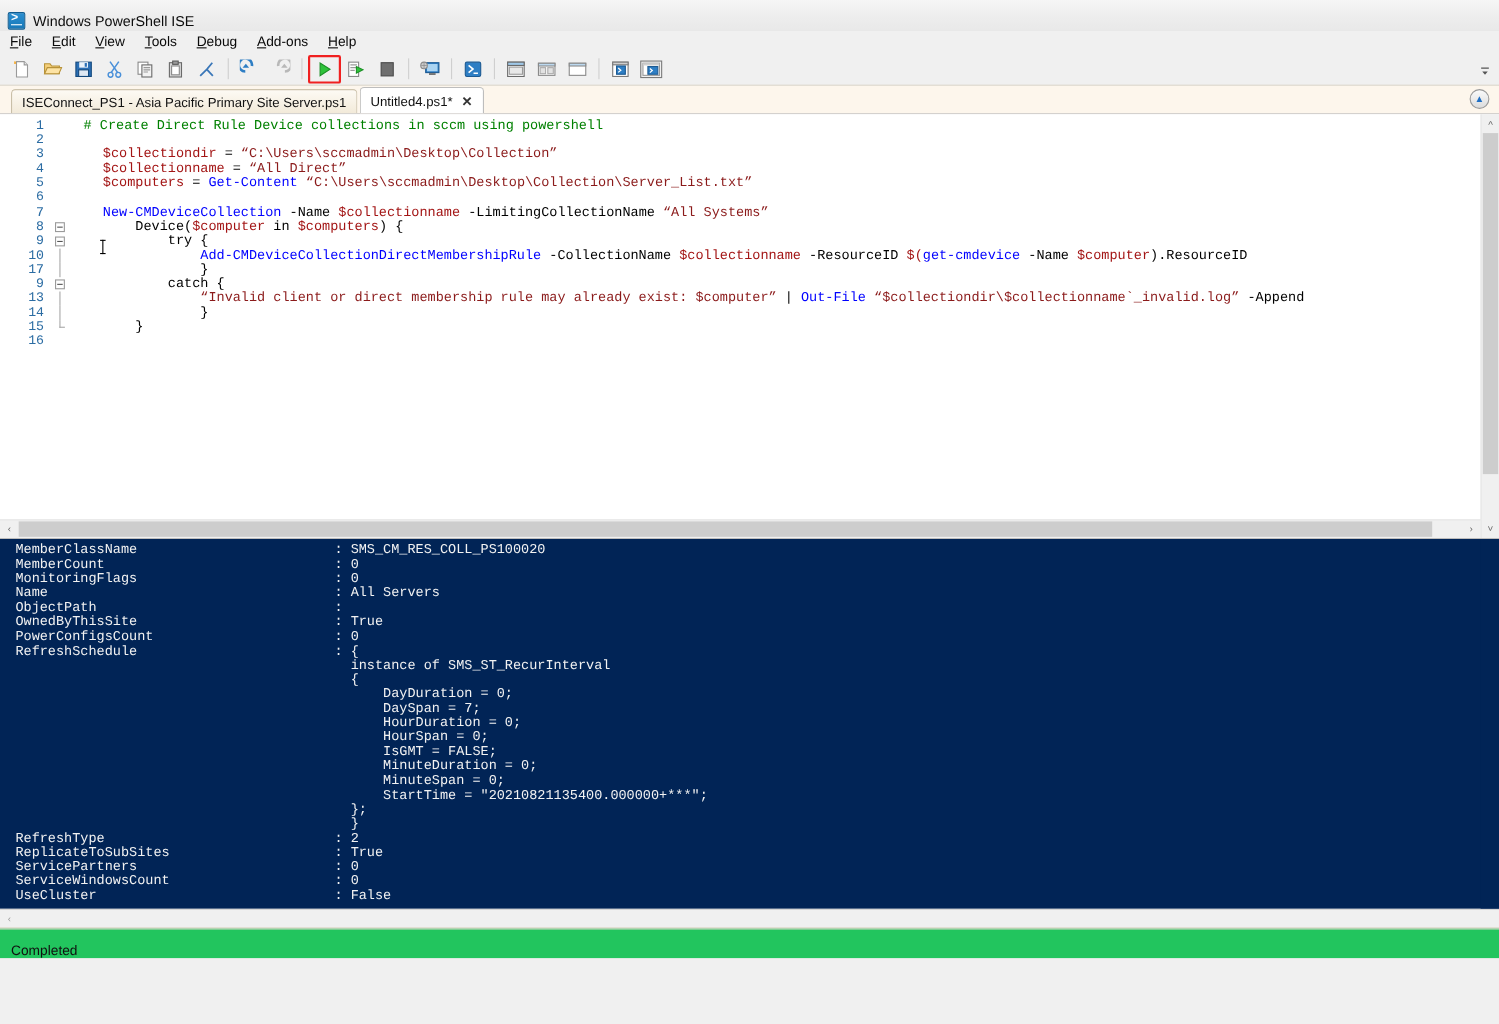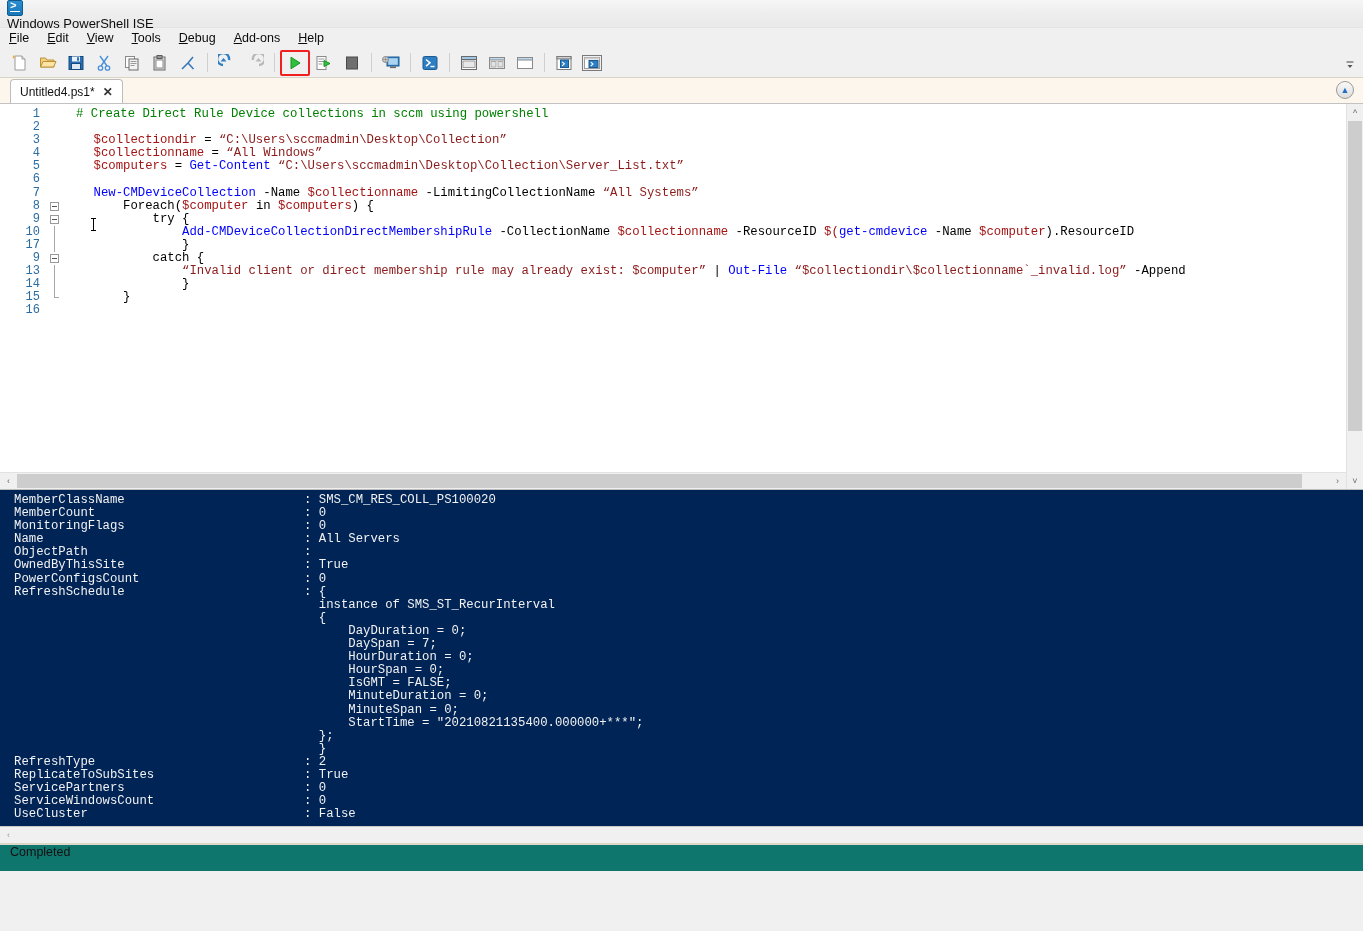--- a/index.html
+++ b/index.html
@@ -11,24 +11,23 @@
     font-size: 12px;
     color: #000;
     overflow: hidden;
     position: relative;
   }
 
   
   .titlebar {
     height: 28px;
     background: linear-gradient(to bottom,#f6f6f6 0%, #eeeeee 50%, #e9e9e9 100%);
-    display: flex; align-items: flex-start;
+    display: flex; align-items: flex-end;
     padding-left: 7px;
     border-bottom: 1px solid #e4e4e4;
-    flex-direction: column;
   }
   .app-icon {
     width: 16px; height: 16px;
     background: linear-gradient(to bottom,#2b8fd1,#1878b8);
     border: 1px solid #0e5c91;
     border-radius: 2px;
     position: relative;
     margin-right: 7px;
     flex: none;
   }
@@ -261,23 +260,23 @@
     display:flex; align-items:stretch;
     border-top:1px solid #c9c9c9;
     border-bottom:1px solid #dcd6c6;
   }
   .chs-arrow { width:17px; display:flex; align-items:center; justify-content:center; color:#9a9a9a; font-size:9px; }
   .chs-track { flex:1; }
 
   
   .statusbar {
     height: 27px;
-    background: #0f766e;
+    background: #22c55e;
     border-top: 1px solid #ddd8c9;
-    display:flex; align-items:flex-start;
+    display:flex; align-items:flex-end;
     padding-left: 10px;
     font-size: 12.5px;
     color: #111;
   }
 
   svg { display:block; }
 </style>
 </head>
 <body>
 
@@ -462,39 +461,42 @@
 
   <div class="tb-collapse">
     <svg width="10" height="12" viewBox="0 0 10 12">
       <path d="M1.5 3h7" stroke="#555" stroke-width="1.1"></path>
       <path d="M2.5 6l2.5 3 2.5-3z" fill="#555"></path>
     </svg>
   </div>
 </div>
 
 <div class="tabstrip">
+  <div class="tab">
+    <span>ISEConnect_PS1 - Asia Pacific Primary Site Server.ps1</span>
+  </div>
   <div class="tab active">
     <span>Untitled4.ps1*</span>
     <span class="closex">✕</span>
   </div>
   <div class="tab-upbtn">▲</div>
 </div>
 
 <div class="editor-wrap">
   <div style="flex:1; display:flex; flex-direction:column; min-width:0;">
     <div class="editor" id="editor">
       <div class="caret-i"></div>
     <div class="code-line"><div class="lnum">1</div><div class="fold"></div><div class="ctext"><span class="c-comment"># Create Direct Rule Device collections in sccm using powershell</span></div></div>
         <div class="code-line"><div class="lnum">2</div><div class="fold"></div><div class="ctext"></div></div>
         <div class="code-line"><div class="lnum">3</div><div class="fold"></div><div class="ctext"><span class="c-var">    $collectiondir</span><span class="c-plain"> = </span><span class="c-string">“C:\Users\sccmadmin\Desktop\Collection”</span></div></div>
-        <div class="code-line"><div class="lnum">4</div><div class="fold"></div><div class="ctext"><span class="c-var">    $collectionname</span><span class="c-plain"> = </span><span class="c-string">“All Windows”</span></div></div>
+        <div class="code-line"><div class="lnum">4</div><div class="fold"></div><div class="ctext"><span class="c-var">    $collectionname</span><span class="c-plain"> = </span><span class="c-string">“All Direct”</span></div></div>
         <div class="code-line"><div class="lnum">5</div><div class="fold"></div><div class="ctext"><span class="c-var">    $computers</span><span class="c-plain"> = </span><span class="c-cmdlet">Get-Content</span><span class="c-plain"> </span><span class="c-string">“C:\Users\sccmadmin\Desktop\Collection\Server_List.txt”</span></div></div>
         <div class="code-line"><div class="lnum">6</div><div class="fold"></div><div class="ctext"></div></div>
         <div class="code-line"><div class="lnum">7</div><div class="fold"></div><div class="ctext"><span class="c-cmdlet">    New-CMDeviceCollection</span><span class="c-plain"> -Name </span><span class="c-var">$collectionname</span><span class="c-plain"> -LimitingCollectionName </span><span class="c-string">“All Systems”</span></div></div>
-        <div class="code-line"><div class="lnum">8</div><div class="fold"><span class="box"></span></div><div class="ctext"><span class="c-plain">        Foreach(</span><span class="c-var">$computer</span><span class="c-plain"> in </span><span class="c-var">$computers</span><span class="c-plain">) {</span></div></div>
+        <div class="code-line"><div class="lnum">8</div><div class="fold"><span class="box"></span></div><div class="ctext"><span class="c-plain">        Device(</span><span class="c-var">$computer</span><span class="c-plain"> in </span><span class="c-var">$computers</span><span class="c-plain">) {</span></div></div>
         <div class="code-line"><div class="lnum">9</div><div class="fold"><span class="box"></span></div><div class="ctext"><span class="c-plain">            try {</span></div></div>
         <div class="code-line"><div class="lnum">10</div><div class="fold"><span class="vline"></span></div><div class="ctext"><span class="c-plain">                </span><span class="c-cmdlet">Add-CMDeviceCollectionDirectMembershipRule</span><span class="c-plain"> -CollectionName </span><span class="c-var">$collectionname</span><span class="c-plain"> -ResourceID </span><span class="c-var">$(</span><span class="c-cmdlet">get-cmdevice</span><span class="c-plain"> -Name </span><span class="c-var">$computer</span><span class="c-plain">).ResourceID</span></div></div>
         <div class="code-line"><div class="lnum">17</div><div class="fold"><span class="vline"></span></div><div class="ctext"><span class="c-plain">                }</span></div></div>
         <div class="code-line"><div class="lnum">9</div><div class="fold"><span class="box"></span></div><div class="ctext"><span class="c-plain">            catch {</span></div></div>
         <div class="code-line"><div class="lnum">13</div><div class="fold"><span class="vline"></span></div><div class="ctext"><span class="c-plain">                </span><span class="c-string">“Invalid client or direct membership rule may already exist: $computer”</span><span class="c-plain"> | </span><span class="c-cmdlet">Out-File</span><span class="c-plain"> </span><span class="c-string">“$collectiondir\$collectionname`_invalid.log”</span><span class="c-plain"> -Append</span></div></div>
         <div class="code-line"><div class="lnum">14</div><div class="fold"><span class="vline"></span></div><div class="ctext"><span class="c-plain">                }</span></div></div>
         <div class="code-line"><div class="lnum">15</div><div class="fold"><span class="endline"></span><span class="endtick"></span></div><div class="ctext"><span class="c-plain">        }</span></div></div>
         <div class="code-line"><div class="lnum">16</div><div class="fold"></div><div class="ctext"></div></div>
       </div>
     <div class="hscroll">

